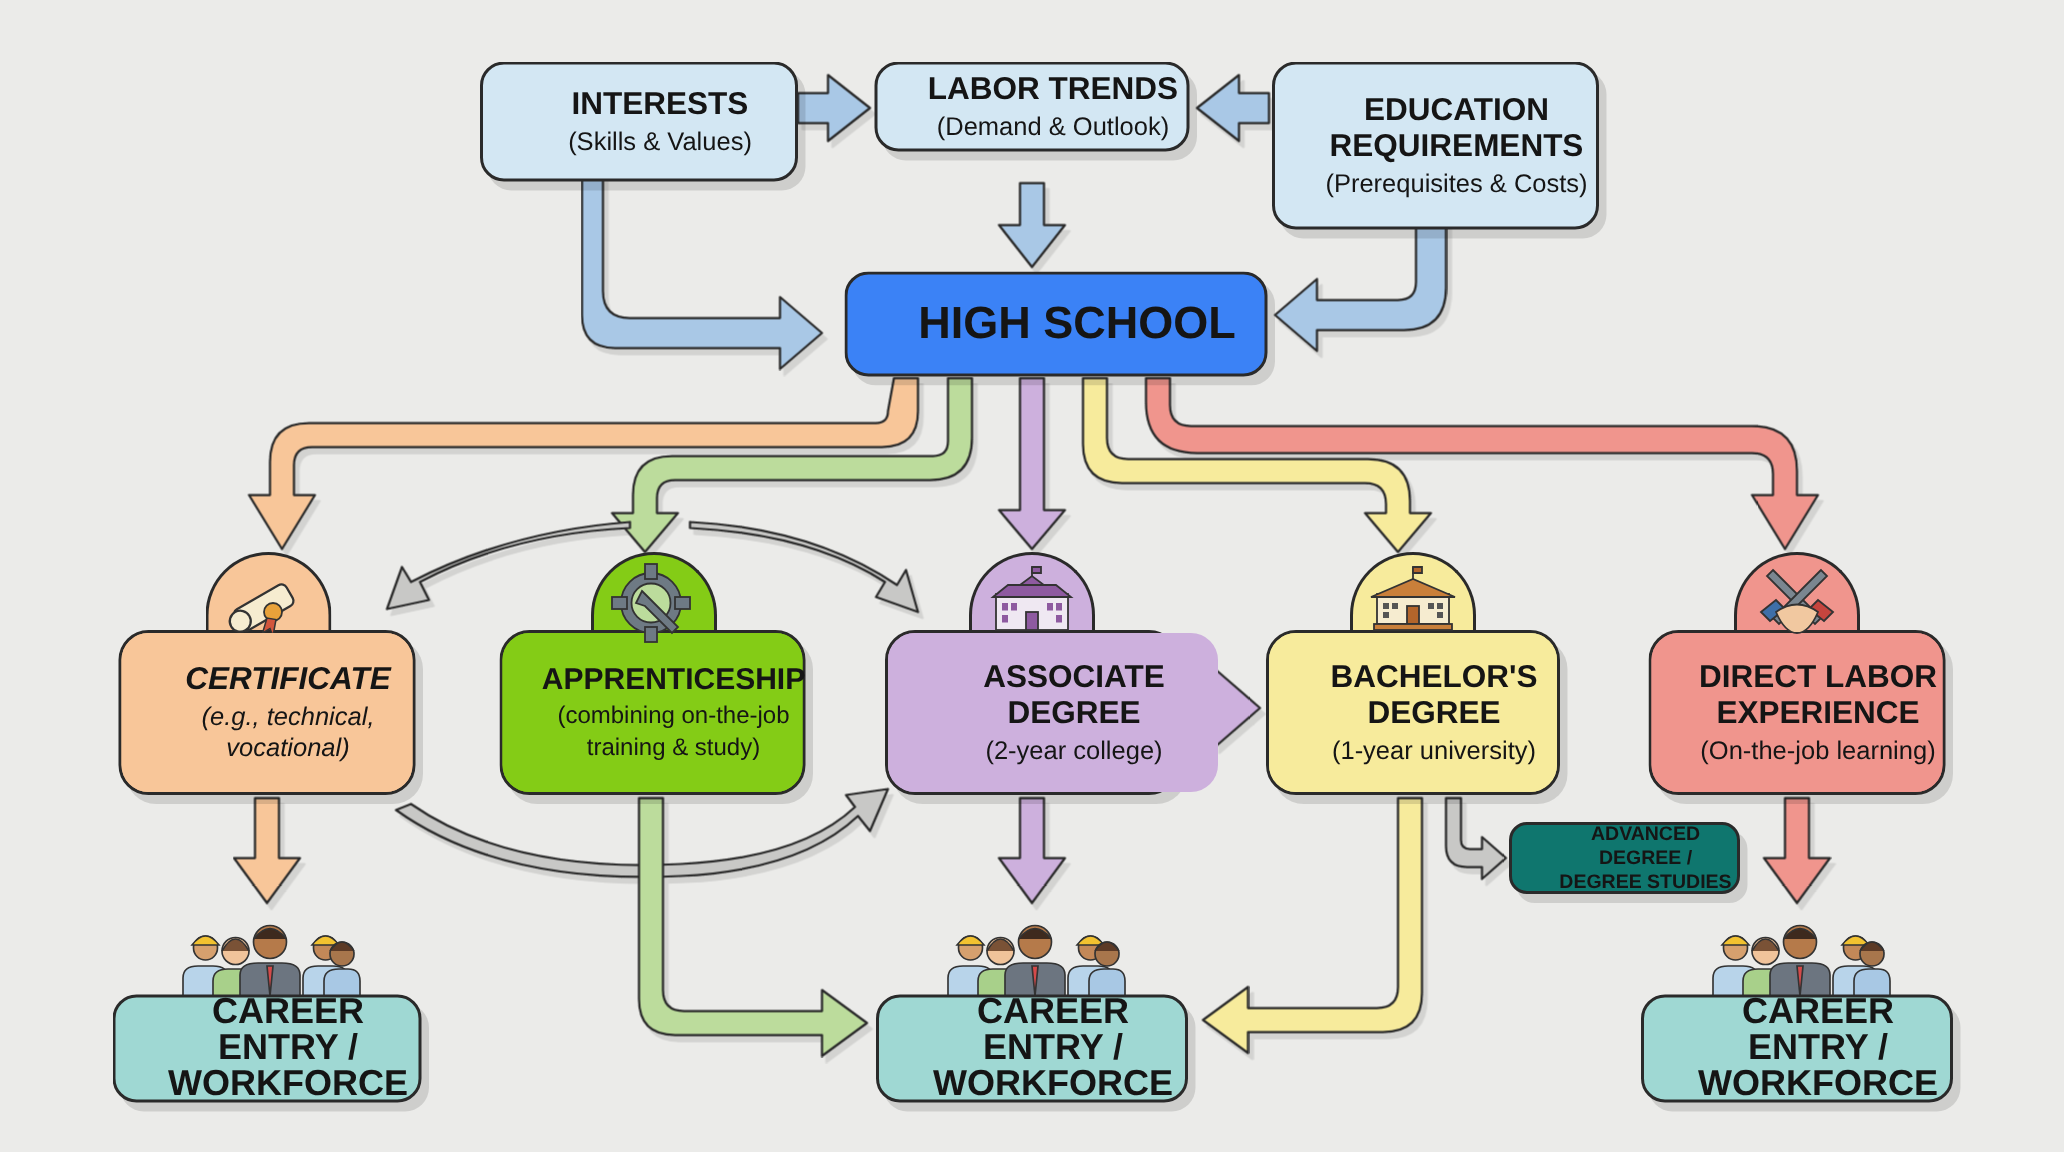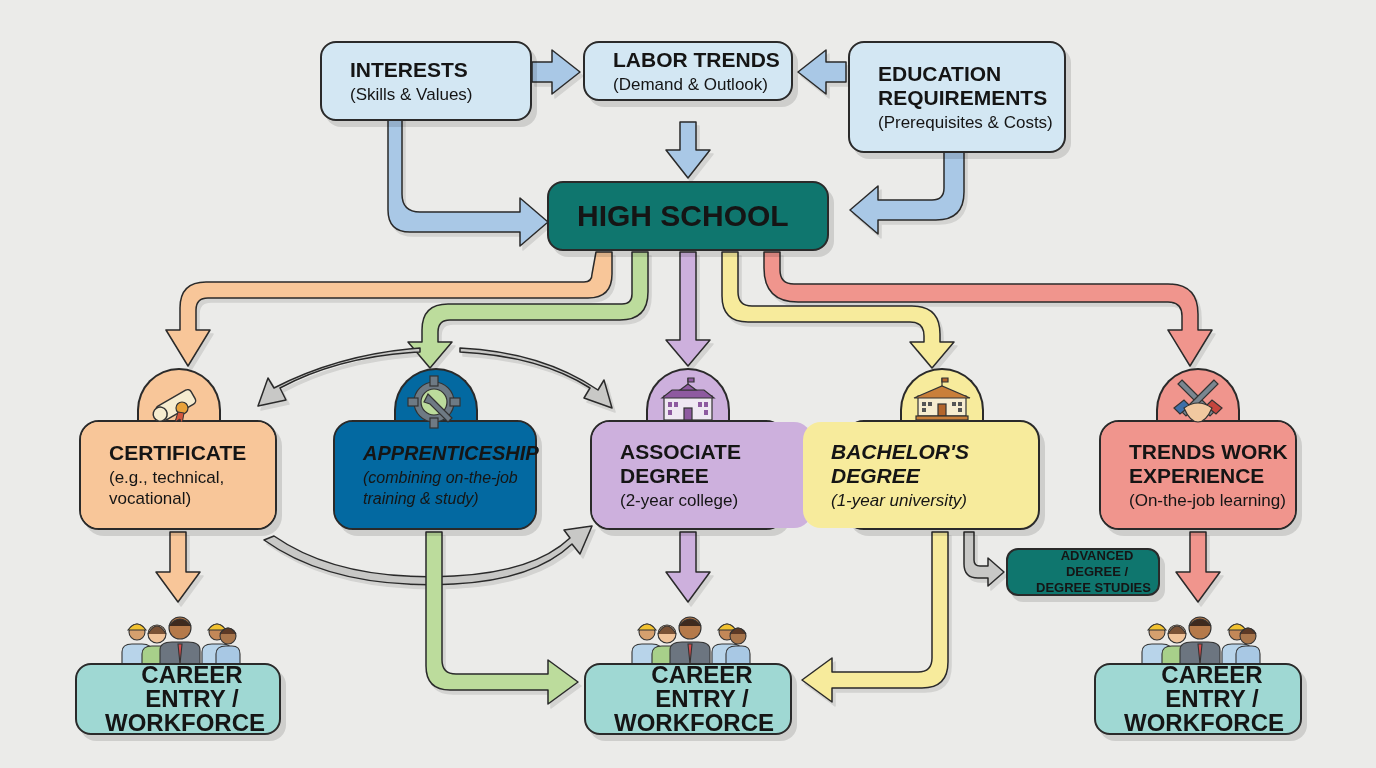--- a/index.html
+++ b/index.html
@@ -1,25 +1,25 @@
 <!DOCTYPE html>
 <html><head>
 <meta charset="utf-8">
 <style>
   html,body{margin:0;padding:0;}
   body{width:1376px;height:768px;background:#ebebe9;position:relative;overflow:hidden;font-family:"Liberation Sans",sans-serif;color:#151515;}
   svg.arrows{position:absolute;left:0;top:0;width:1376px;height:768px;}
-  .box{position:absolute;box-sizing:border-box;border:2.5px solid #2a2a2a;border-radius:16px;text-align:center;display:flex;flex-direction:column;justify-content:center;align-items:flex-start;box-shadow:5px 6px 0 rgba(0,0,0,0.12);padding-left:28px;}
+  .box{position:absolute;box-sizing:border-box;border:2.5px solid #2a2a2a;border-radius:16px;text-align:center;display:flex;flex-direction:column;justify-content:center;align-items:center;box-shadow:5px 6px 0 rgba(0,0,0,0.12);padding-left:28px;}
   .title{font-weight:bold;font-size:21px;line-height:24px;}
   .sub{font-size:17px;line-height:21px;margin-top:2px;}
   .top{background:#d3e7f3;}
-  .hs{background:#0f766e;}
+  .hs{background:#3b82f6;margin-left:16px;}
   .hs .title{font-size:30px;line-height:34px;}
-  .cert{background:#f8c699;}
-  .app{background:#0369a1;font-style:italic;}
+  .cert{background:#f8c699;font-style:italic;}
+  .app{background:#84cc16;}
   .assoc{background:#cdb0dd;}
   .bach{background:#f7eb9c;}
   .work{background:#f0958d;}
   .career{background:#9fd8d3;}
   .career .title{font-size:24px;}
   .adv{background:#0f766e;border-radius:12px;}
   .adv .title{font-size:13px;line-height:16px;}
   .dome{position:absolute;box-sizing:border-box;border:2.5px solid #2a2a2a;border-bottom:none;border-radius:50px 50px 0 0;}
   .icon{position:absolute;}
   .people{position:absolute;}
@@ -155,21 +155,21 @@
       <rect x="16" y="26" width="4" height="5"></rect>
       <rect x="40" y="26" width="4" height="5"></rect>
       <rect x="46" y="26" width="4" height="5"></rect>
       <rect x="10" y="34" width="4" height="5"></rect>
       <rect x="46" y="34" width="4" height="5"></rect>
     </g>
 </svg>
 
 <div class="dome bach" style="left:900px;top:368px;width:84px;height:58px;"></div>
 <div class="box bach" style="left:844px;top:420px;width:196px;height:110px;border-radius:20px;"></div>
-<div class="box bach" style="left:803px;top:422px;width:192px;height:106px;border:none;box-shadow:none;border-radius:18px;font-style:italic;">
+<div class="box bach" style="left:846px;top:422px;width:192px;height:106px;border:none;box-shadow:none;border-radius:18px;">
   <div class="title">BACHELOR'S</div>
   <div class="title">DEGREE</div>
   <div class="sub">(1-year university)</div>
 </div>
 <svg class="icon" style="left:912px;top:376px" width="60" height="46" viewBox="0 0 60 46">
   <g stroke="#333" stroke-width="1.2">
     <line x1="30" y1="2" x2="30" y2="12"></line>
       <path d="M30 2 h6 v4 h-6 z" fill="#b3652b"></path>
     <rect x="6" y="20" width="48" height="20" fill="#f6ecd0"></rect>
     <path d="M2 22 l28 -12 l28 12 z" fill="#c97f3a"></path>
@@ -182,21 +182,21 @@
       <rect x="40" y="26" width="4" height="4"></rect>
       <rect x="46" y="26" width="4" height="4"></rect>
       <rect x="10" y="32" width="4" height="4"></rect>
       <rect x="46" y="32" width="4" height="4"></rect>
     </g>
 </svg>
 
 <div class="dome work" style="left:1156px;top:368px;width:84px;height:58px;"></div>
 <div class="box work" style="left:1099px;top:420px;width:198px;height:110px;border-radius:20px;"></div>
 <div class="box work" style="left:1101px;top:422px;width:194px;height:106px;border:none;box-shadow:none;border-radius:18px;">
-  <div class="title">TRENDS WORK</div>
+  <div class="title">DIRECT LABOR</div>
   <div class="title">EXPERIENCE</div>
   <div class="sub">(On-the-job learning)</div>
 </div>
 <svg class="icon" style="left:1168px;top:374px" width="60" height="56" viewBox="0 0 60 56">
   <g stroke="#333" stroke-width="1.2">
     <path d="M14 6 l32 32 l-4 4 l-32 -32 z" fill="#7a8690"></path>
     <path d="M46 6 l-32 32 l4 4 l32 -32 z" fill="#7a8690"></path>
     <path d="M6 34 l10 -8 l6 6 l-10 8 z" fill="#3e6fa8"></path>
     <path d="M54 34 l-10 -8 l-6 6 l10 8 z" fill="#c6453e"></path>
     <path d="M16 34 q14 -10 28 0 q-6 14 -14 14 q-8 0 -14 -14 z" fill="#f1c8a0"></path>

